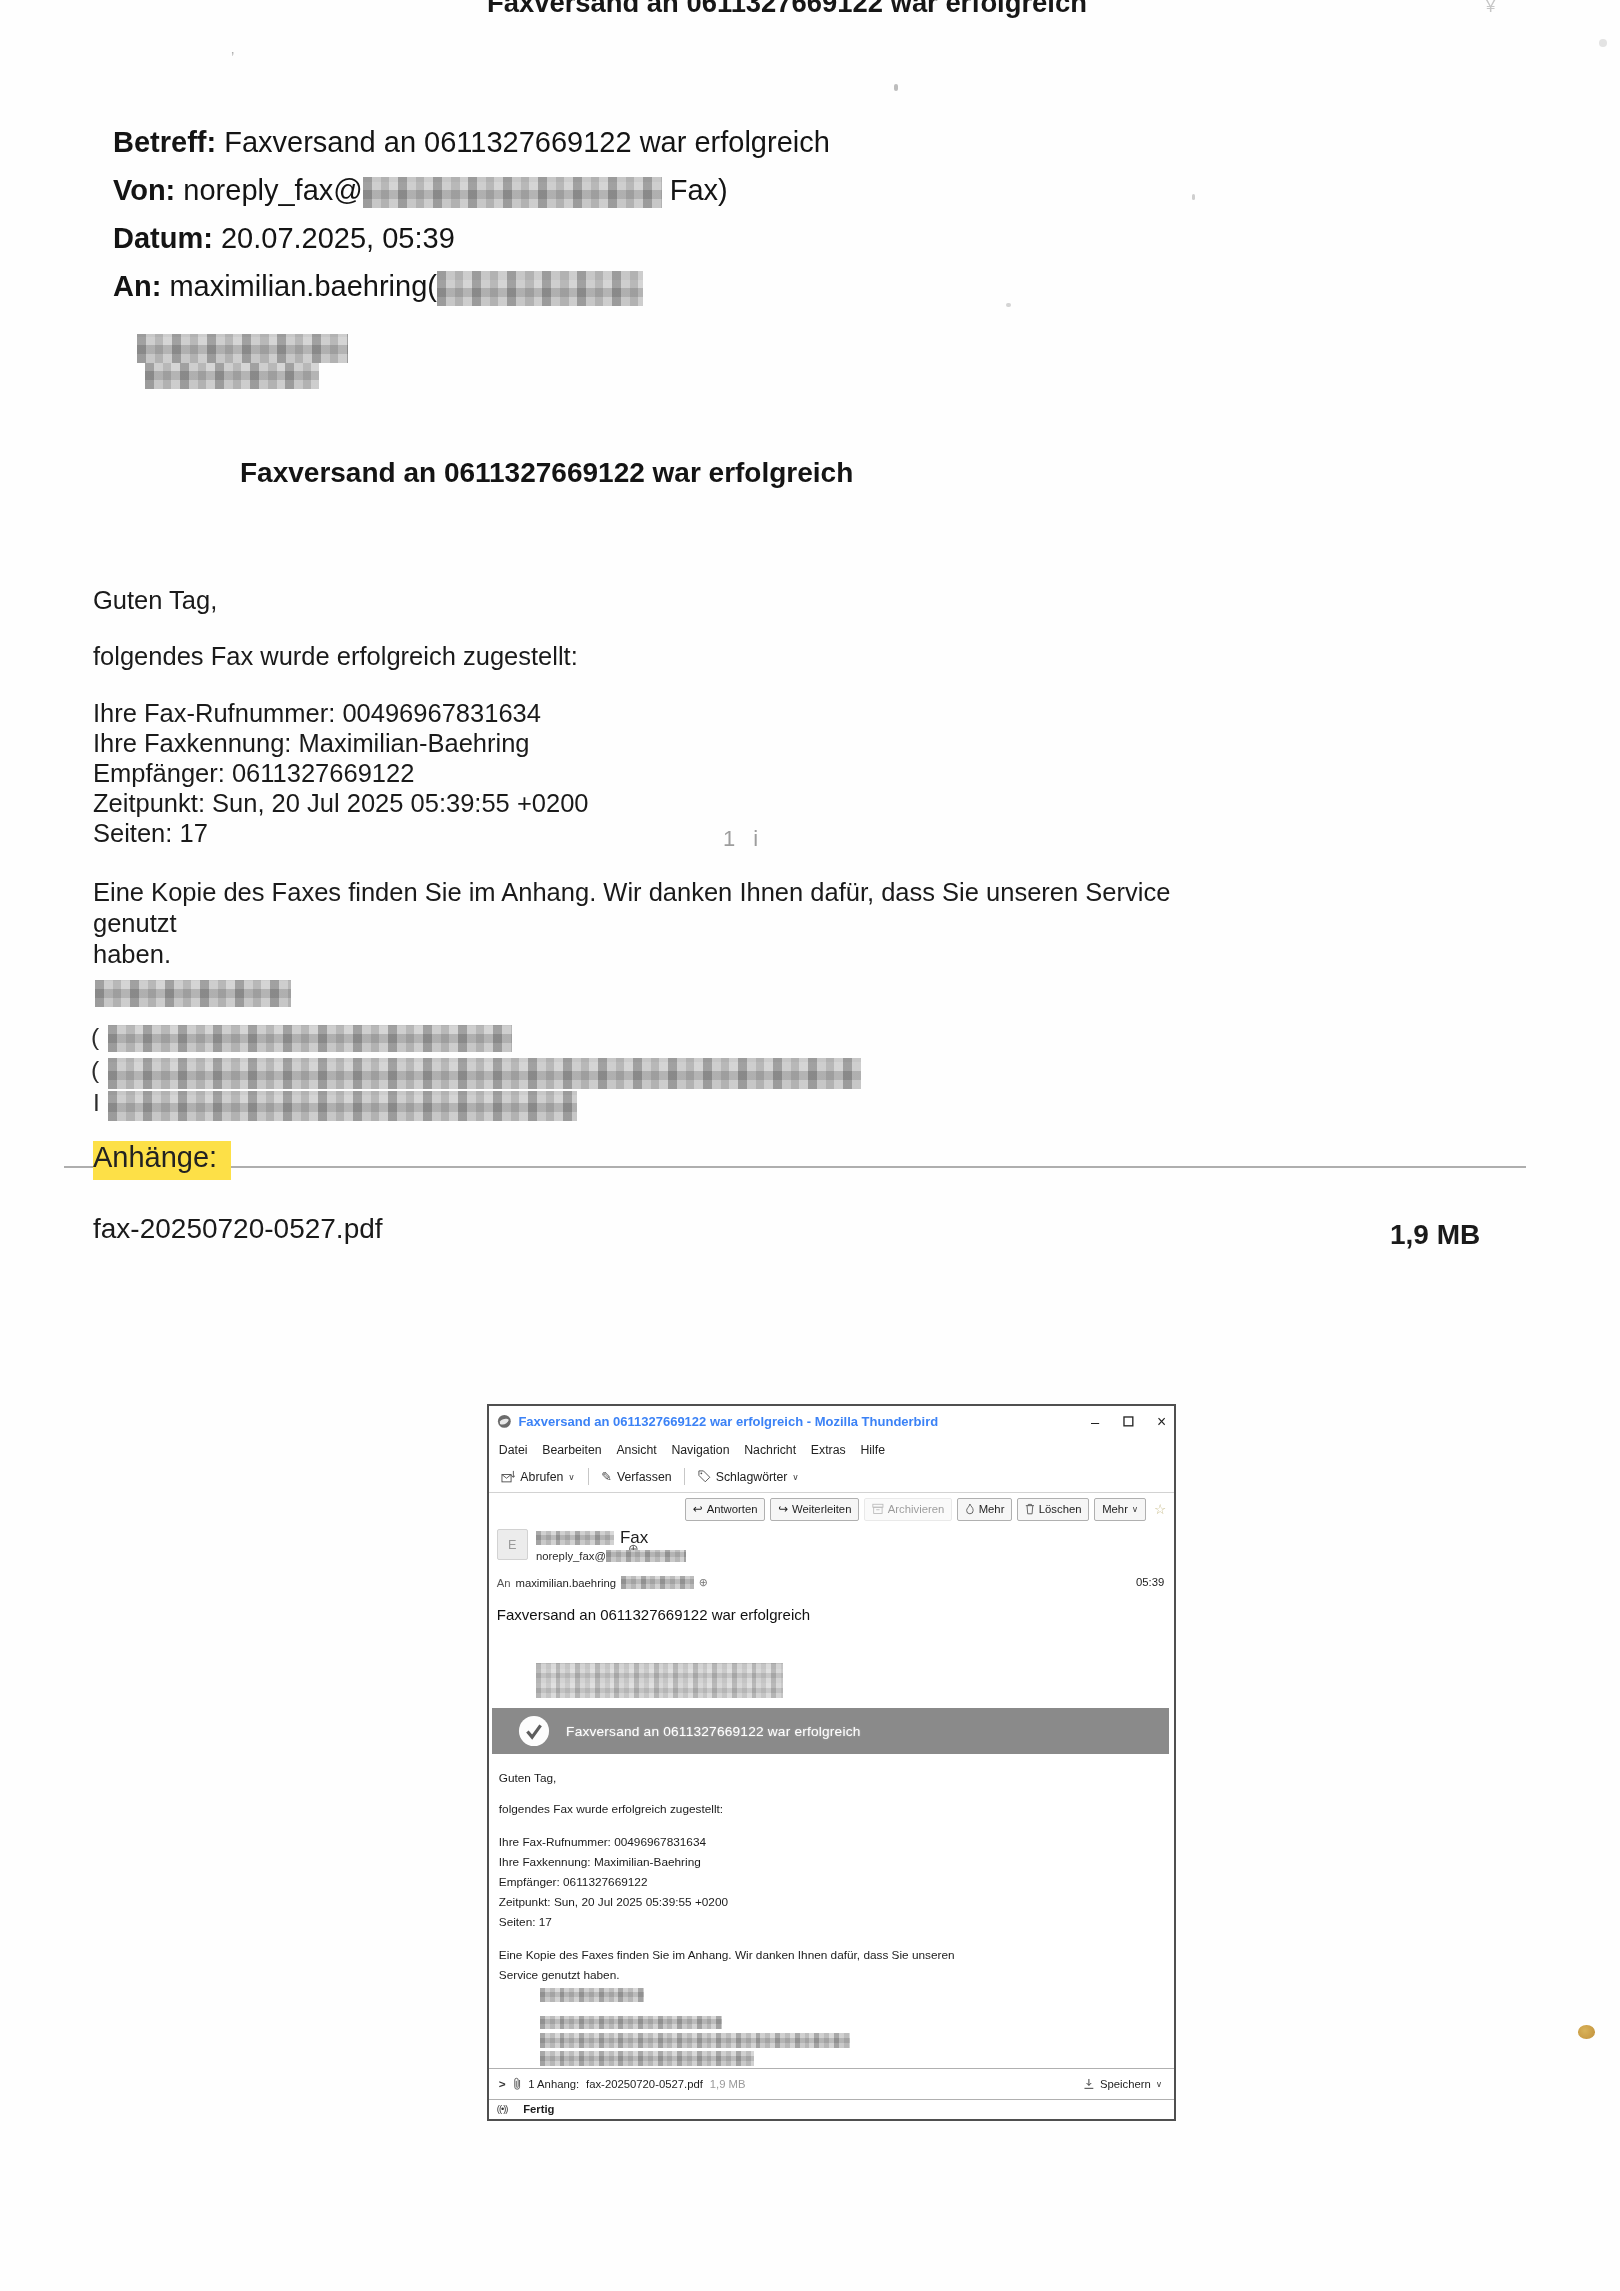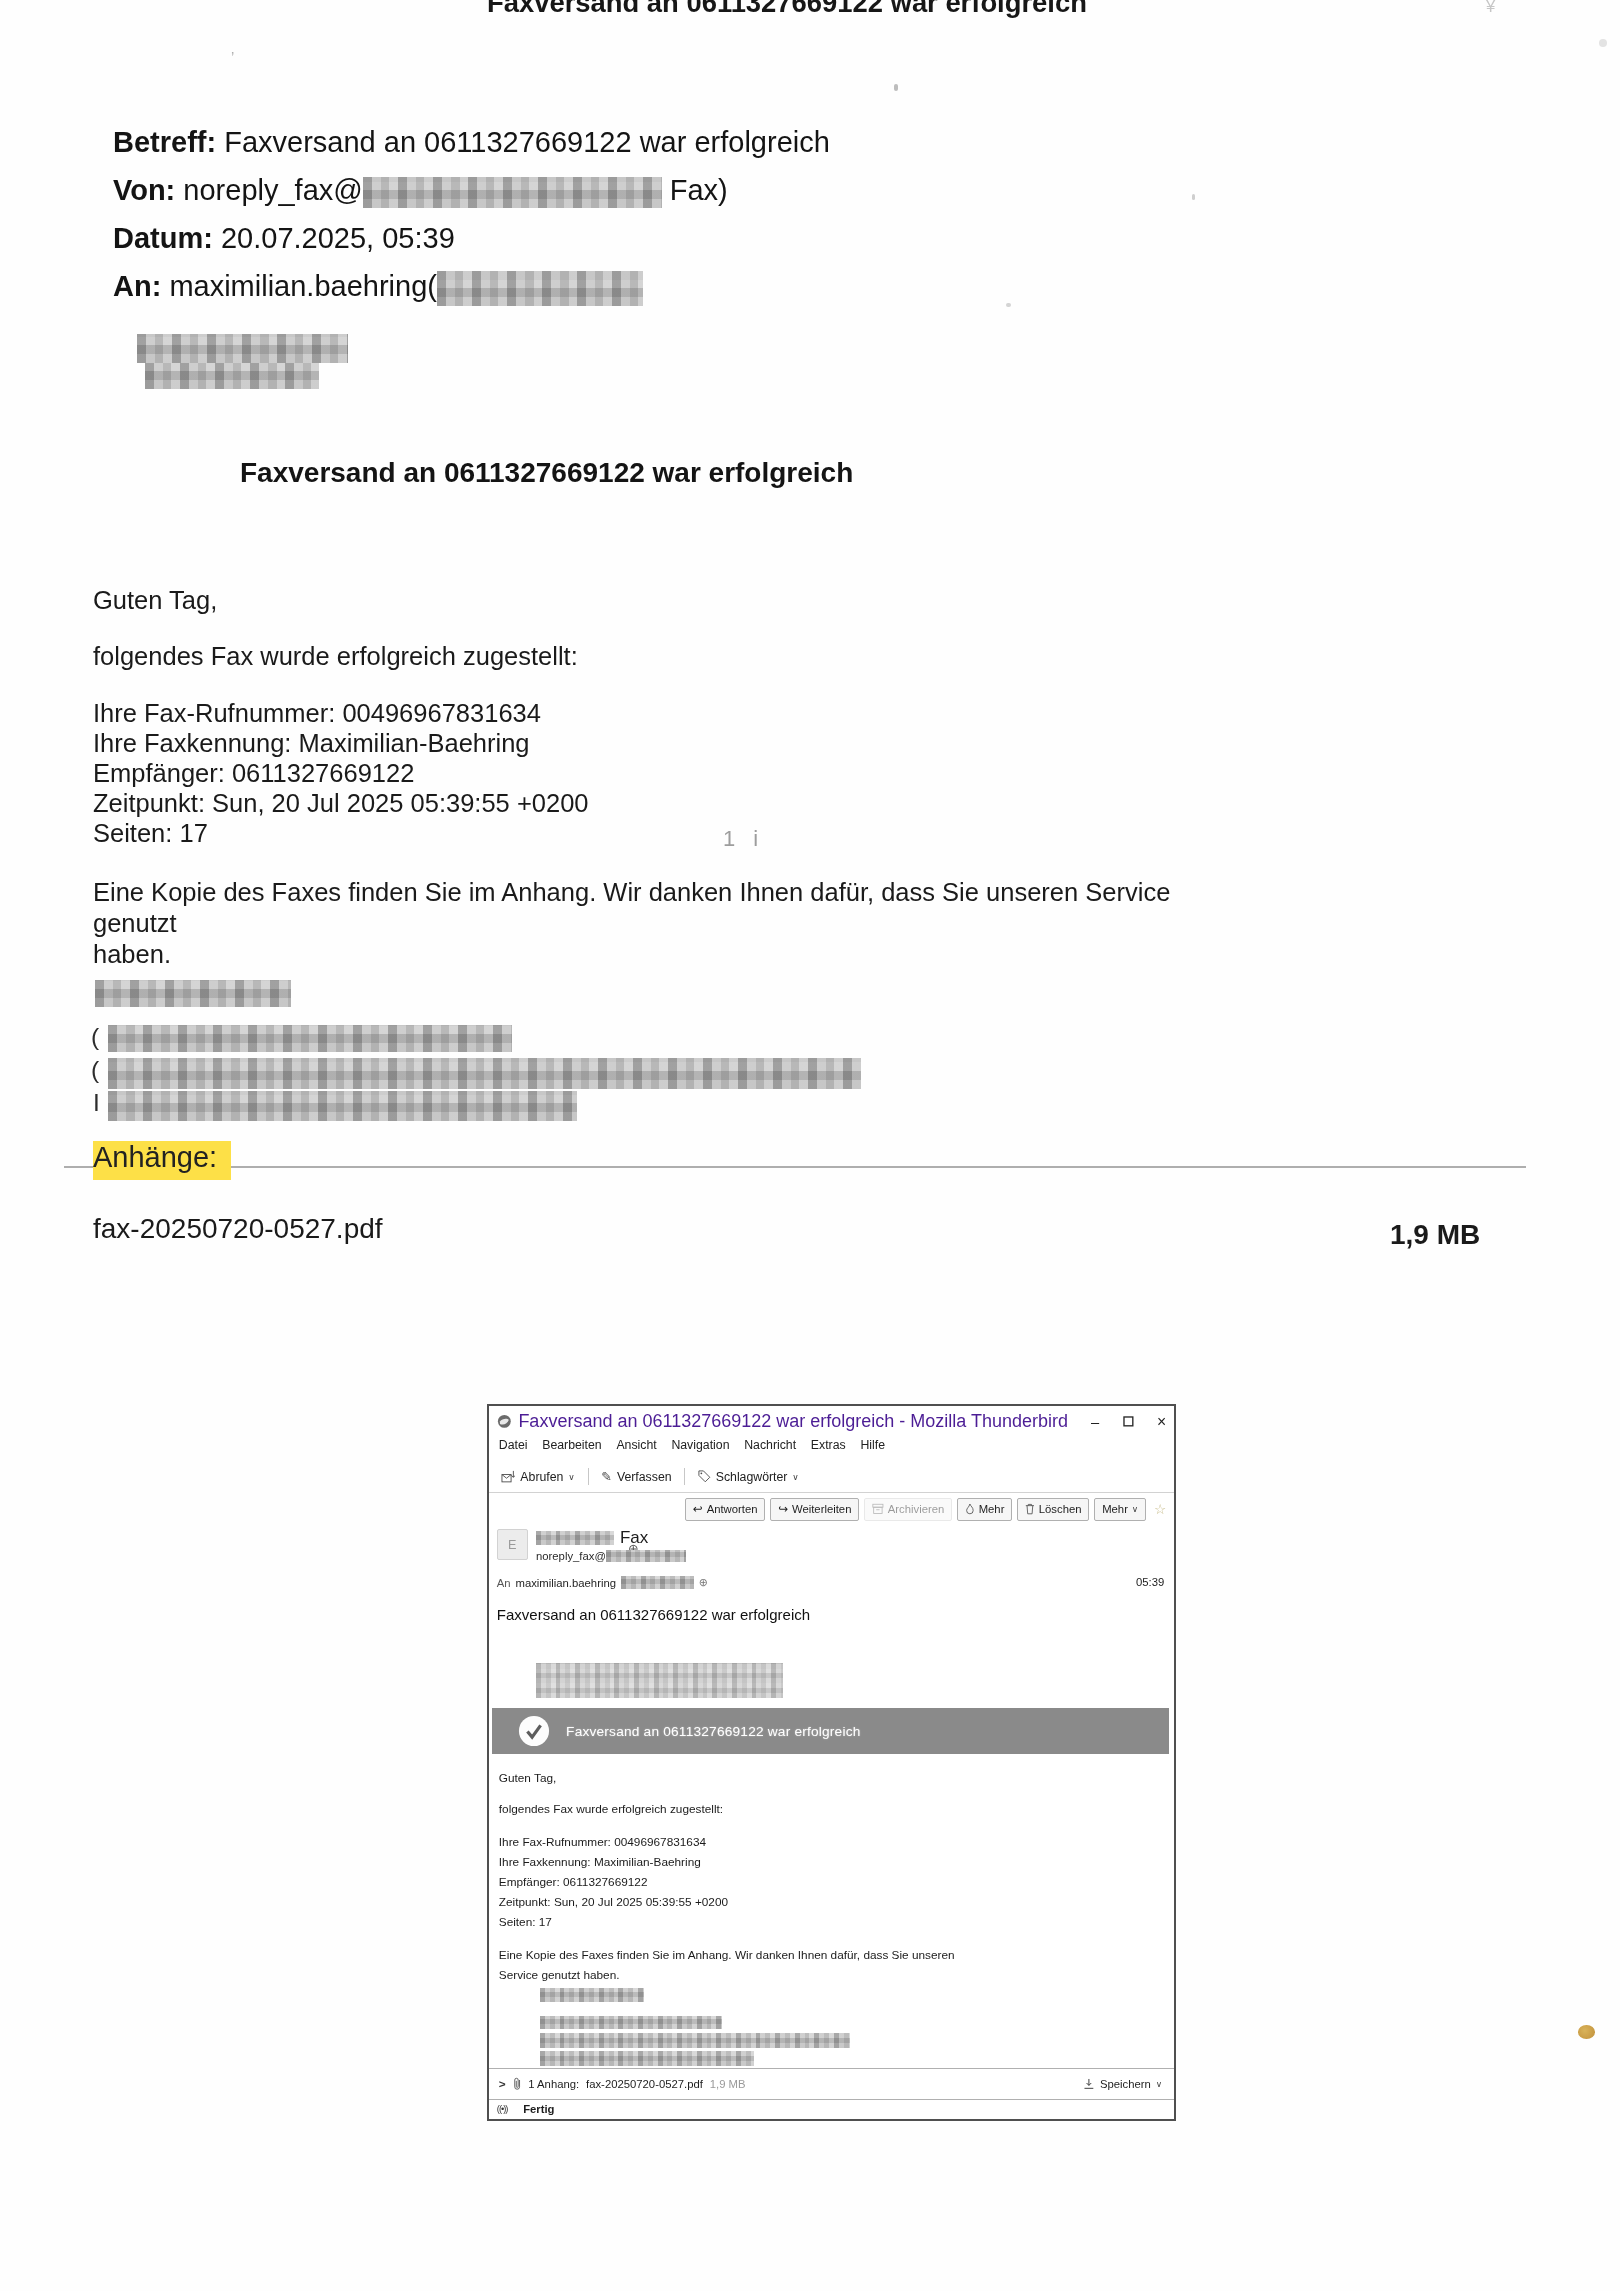--- a/index.html
+++ b/index.html
@@ -16,21 +16,21 @@
         rgba(155,155,155,.45) 9.8px 14.7px, rgba(218,218,218,.35) 14.7px 19.6px),
       repeating-linear-gradient(0deg, #cdcdcd 0 4.9px, #aaaaaa 4.9px 9.8px, #d8d8d8 9.8px 14.7px);}
   .px-inline{display:inline-block;vertical-align:middle;}
   .hdr-label{font-weight:bold;}
   
   .tb{position:absolute;left:487px;top:1404px;width:685px;height:713px;border:2px solid #4f4f4f;
       background:#fff;font-size:11.8px;color:#1e1e1e;}
   .tb .titlebar{position:absolute;left:0;top:0;width:100%;height:31px;display:flex;align-items:center;
       padding-left:7.8px;box-sizing:border-box;}
   .tb .controls{position:absolute;right:7.8px;top:0;height:31px;display:flex;align-items:center;gap:23.5px;}
-  .tb .menubar{position:absolute;left:9.8px;top:32px;height:23.5px;display:flex;align-items:flex-start;gap:14.7px;
+  .tb .menubar{position:absolute;left:9.8px;top:32px;height:23.5px;display:flex;align-items:center;gap:14.7px;
       font-size:12.3px;color:#222;}
   .tb .toolbar{position:absolute;left:5.9px;top:57px;height:27.4px;display:flex;align-items:center;
       border-bottom:0;}
   .flatbtn{display:inline-flex;align-items:center;gap:4.9px;font-size:12.3px;padding:2px 5.9px;color:#222;}
   .vsep{width:1px;height:17.6px;background:#c7c7c7;margin:0 6.9px;}
   .toolrule{position:absolute;left:0;top:86px;width:100%;height:1px;background:#d2d2d2;}
   .actionbar{position:absolute;top:92px;right:7.8px;display:flex;align-items:center;gap:4.9px;}
   .tbtn{display:inline-flex;align-items:center;gap:3.9px;border:1px solid #b0b0b0;border-radius:2px;
       background:#f6f6f6;padding:0 6.9px;font-size:11.3px;height:22.5px;box-sizing:border-box;color:#1e1e1e;}
   .tbtn.faded{opacity:.45;border-color:#cfcfcf;}
@@ -116,21 +116,21 @@
 
   <div class="tb">
 
     <div class="titlebar">
       <span style="margin-right:6.9px;">
         <svg width="14.7" height="14.7" viewBox="0 0 16 16">
             <circle cx="8" cy="8" r="7" fill="#6b6b6b"></circle>
             <path d="M3.2 8.2c2.2-3 7.6-3.8 9.6-1.8-1.2 3.8-5.8 6.4-9.6 4.4z" fill="#e9e9e9"></path>
           </svg>
       </span>
-      <span style="font-size:18px;color:#4c1d95;">Faxversand an 0611327669122 war erfolgreich - Mozilla Thunderbird</span>
+      <span style="font-size:13px;color:#3b82f6;font-weight:bold;">Faxversand an 0611327669122 war erfolgreich - Mozilla Thunderbird</span>
     </div>
     <div class="controls">
       <span style="font-size:14.7px;color:#222;">–</span>
       <span>
         <svg width="10.8" height="10.8" viewBox="0 0 11 11">
             <rect x="1" y="1" width="9" height="9" fill="none" stroke="#2b2b2b" stroke-width="1.4"></rect>
           </svg>
       </span>
       <span style="font-size:15.7px;color:#222;">×</span>
     </div>

